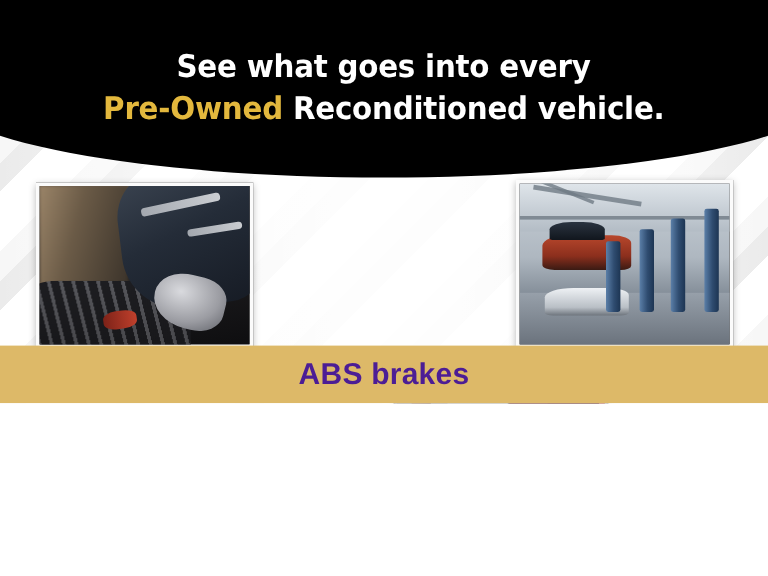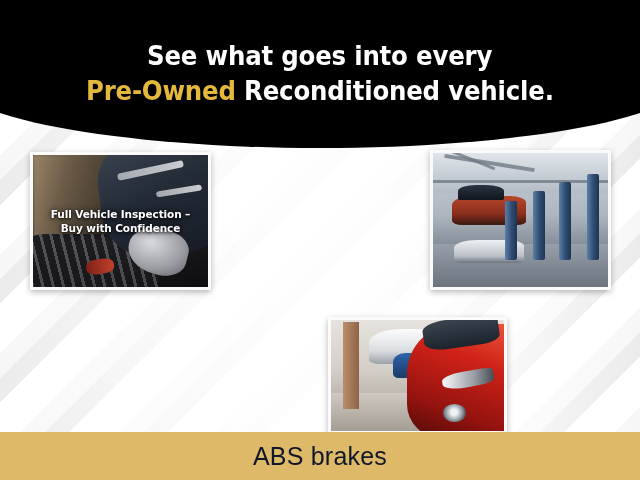--- a/index.html
+++ b/index.html
@@ -5,21 +5,21 @@
   * { margin:0; padding:0; box-sizing:border-box; }
   html, body {
     width:640px; height:480px;
     font-family:"Liberation Sans", sans-serif;
     overflow:hidden;
   }
 
   
   #stage{
     position:relative;
-    width:640px; height:480px;
+    width:640px; height:336px;
     background:#f7f7f7;
     overflow:hidden;
   }
 
   
   #stripes{
     position:absolute; inset:0;
     background:
       repeating-linear-gradient(
         -45deg,
@@ -328,24 +328,24 @@
 
   
   #caption-bar{
     position:absolute; left:0; right:0; bottom:0;
     height:48px;
     background:#ddb968;
     display:flex; align-items:center; justify-content:center;
     z-index:6;
   }
   #caption-text{
-    color:#0f172a;
+    color:#4c1d95;
     font-family:"Liberation Sans", sans-serif;
     font-size:25px;
-    font-weight:400;
+    font-weight:700;
     letter-spacing:.2px;
   }
 </style>
 </head>
 <body>
 
 <div id="stage">
 
   <div id="stripes"></div>
 
@@ -361,22 +361,20 @@
       <div class="sc-inspection">
         <div class="wall"></div>
         <div class="engine"></div>
         <div class="red"></div>
         <div class="overall"></div>
         <div class="stripe1"></div>
         <div class="stripe2"></div>
         <div class="glove"></div>
       </div>
     </div>
-    <div class="card-label">Full Vehicle Inspection –
-Buy with Confidence</div>
   </div>
 
 
   <div class="card" id="card-technology">
     <div class="card-img">
       <div class="sc-shop">
         <div class="ceiling"></div>
         <div class="beam b1"></div>
         <div class="beam b2"></div>
         <div class="beam b3"></div>

